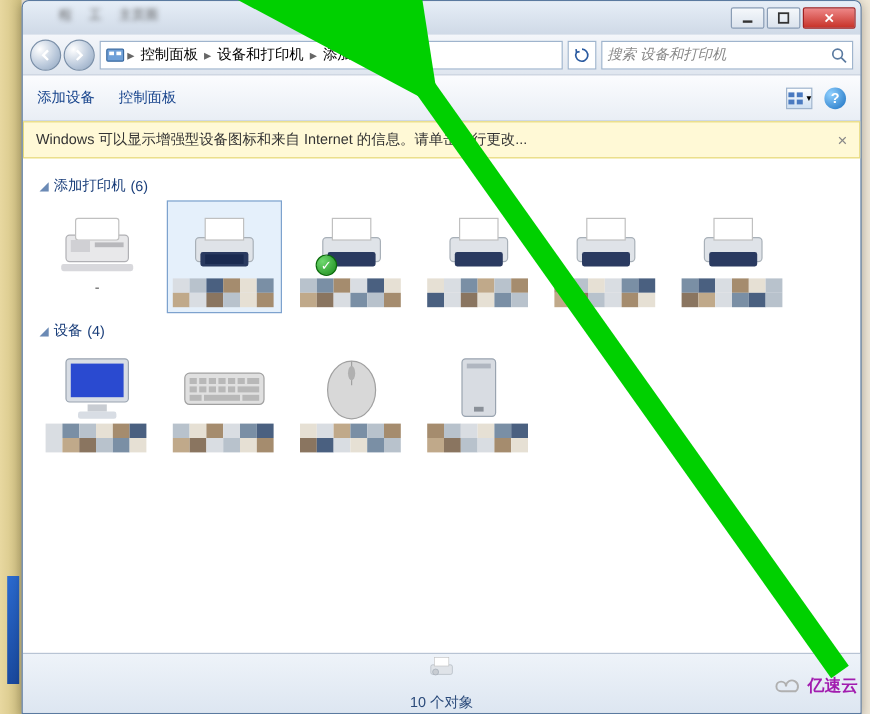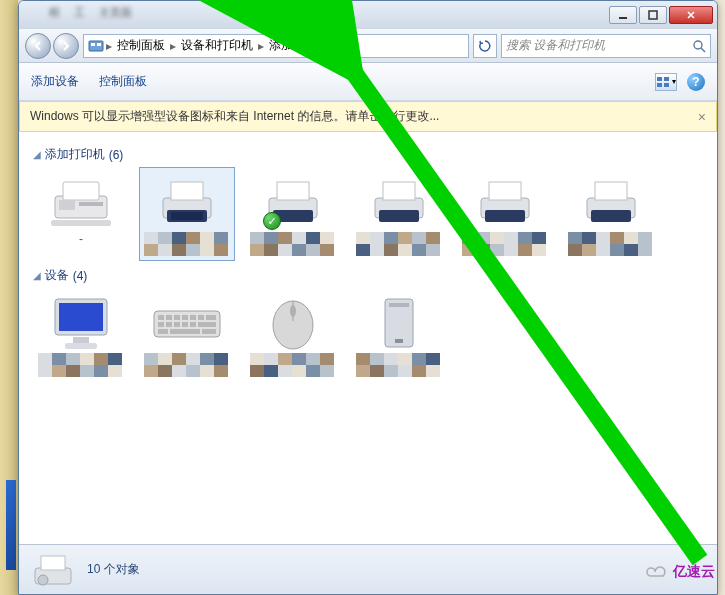--- a/index.html
+++ b/index.html
@@ -30,21 +30,21 @@
 .infobar .closex { margin-left:auto; color:#888; cursor:pointer; font-size:14px; }
 .content { padding:8px 14px; overflow:auto; height:430px; }
 .group-hdr { display:flex; align-items:center; gap:4px; color:#1a3e7a; margin:6px 0 4px; cursor:pointer; }
 .group-hdr .tri { font-size:10px; color:#6b8ab5; }
 .items { display:flex; flex-wrap:wrap; gap:10px; }
 .item { width:96px; display:flex; flex-direction:column; align-items:center; padding:4px; border:1px solid transparent; cursor:pointer; }
 .item.sel { border:1px solid #7da2ce; background:#e5f0fb; }
 .icon-box { width:72px; height:60px; display:flex; align-items:center; justify-content:center; position:relative; }
 .label-pix { width:86px; height:24px; display:flex; flex-wrap:wrap; }
 .label-pix span { width:14px; height:12px; }
-.statusbar { position:absolute; left:0; right:0; bottom:0; height:50px; background:linear-gradient(to bottom,#eef3f9,#dde6f1); border-top:1px solid #b8c4d4; display:flex; align-items:center; padding:0 12px; gap:12px; }
+.statusbar { position:absolute; left:0; right:0; bottom:0; height:50px; background:linear-gradient(to bottom,#eef3f9,#dde6f1); border-top:1px solid #b8c4d4; display:flex; align-items:center; padding:0 12px; gap:12px;flex-direction:column; }
 .statusbar .thumb { width:44px; height:40px; }
 .statusbar .text { color:#2a4a7a; }
 .watermark { position:absolute; right:10px; bottom:14px; color:#a21caf; font-size:14px; display:flex; align-items:center; gap:4px; font-weight:bold; }
 .watermark svg{width:24px;height:16px;}
 
 .arrow { position:absolute; left:0; top:0; pointer-events:none; }
 
 .printer-svg { width:64px; height:52px; }
 .check-badge { position:absolute; left:6px; bottom:2px; width:18px; height:18px; border-radius:50%; background:radial-gradient(circle at 30% 30%,#6fd96f,#1a8a1a); border:1px solid #0a6a0a; display:flex; align-items:center; justify-content:center; color:#fff; font-size:11px; }
 

